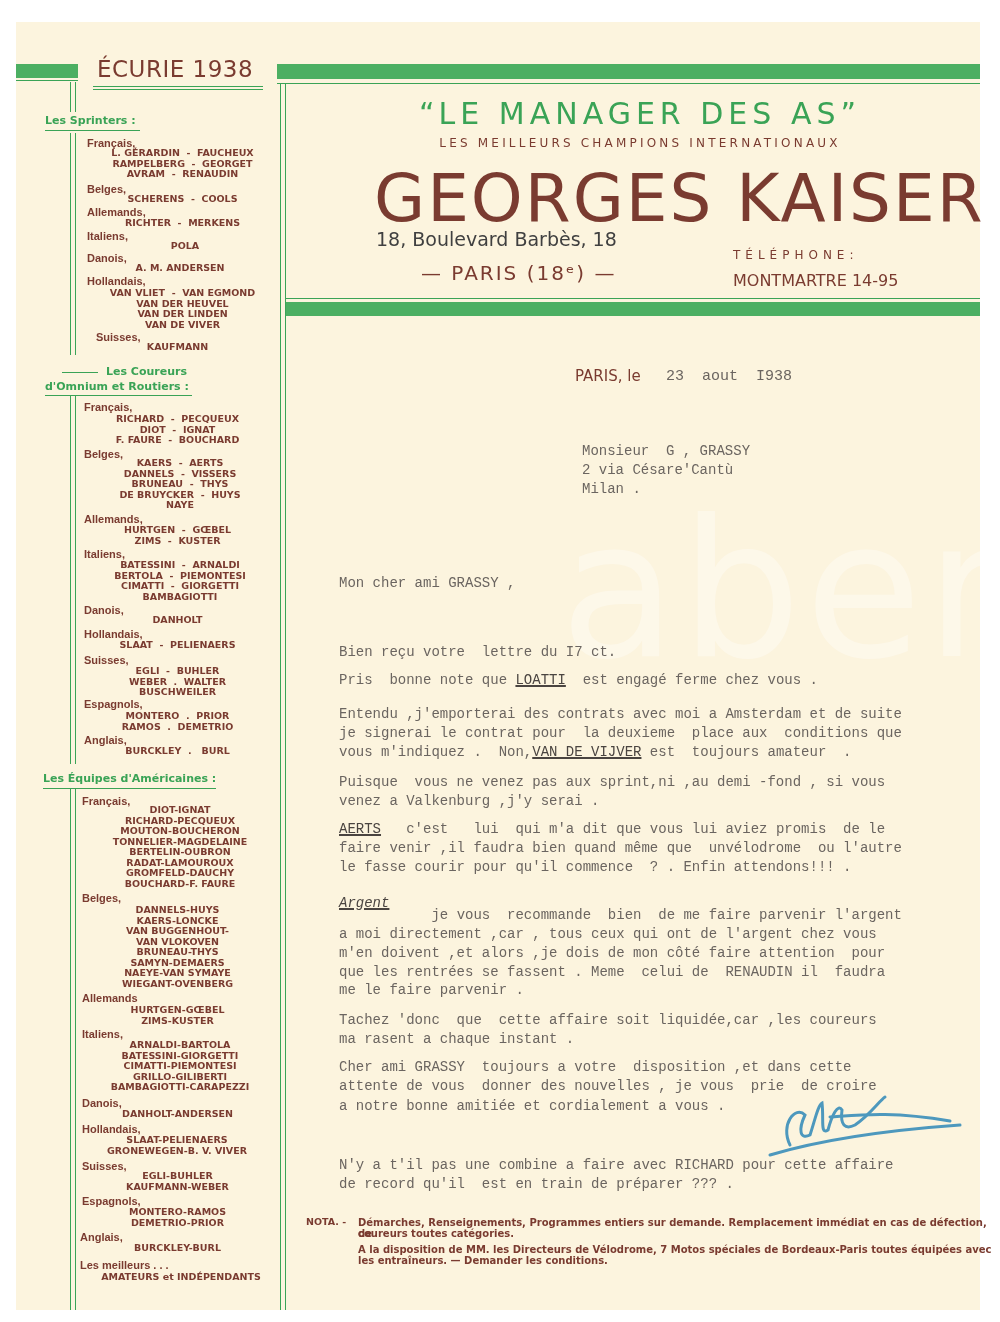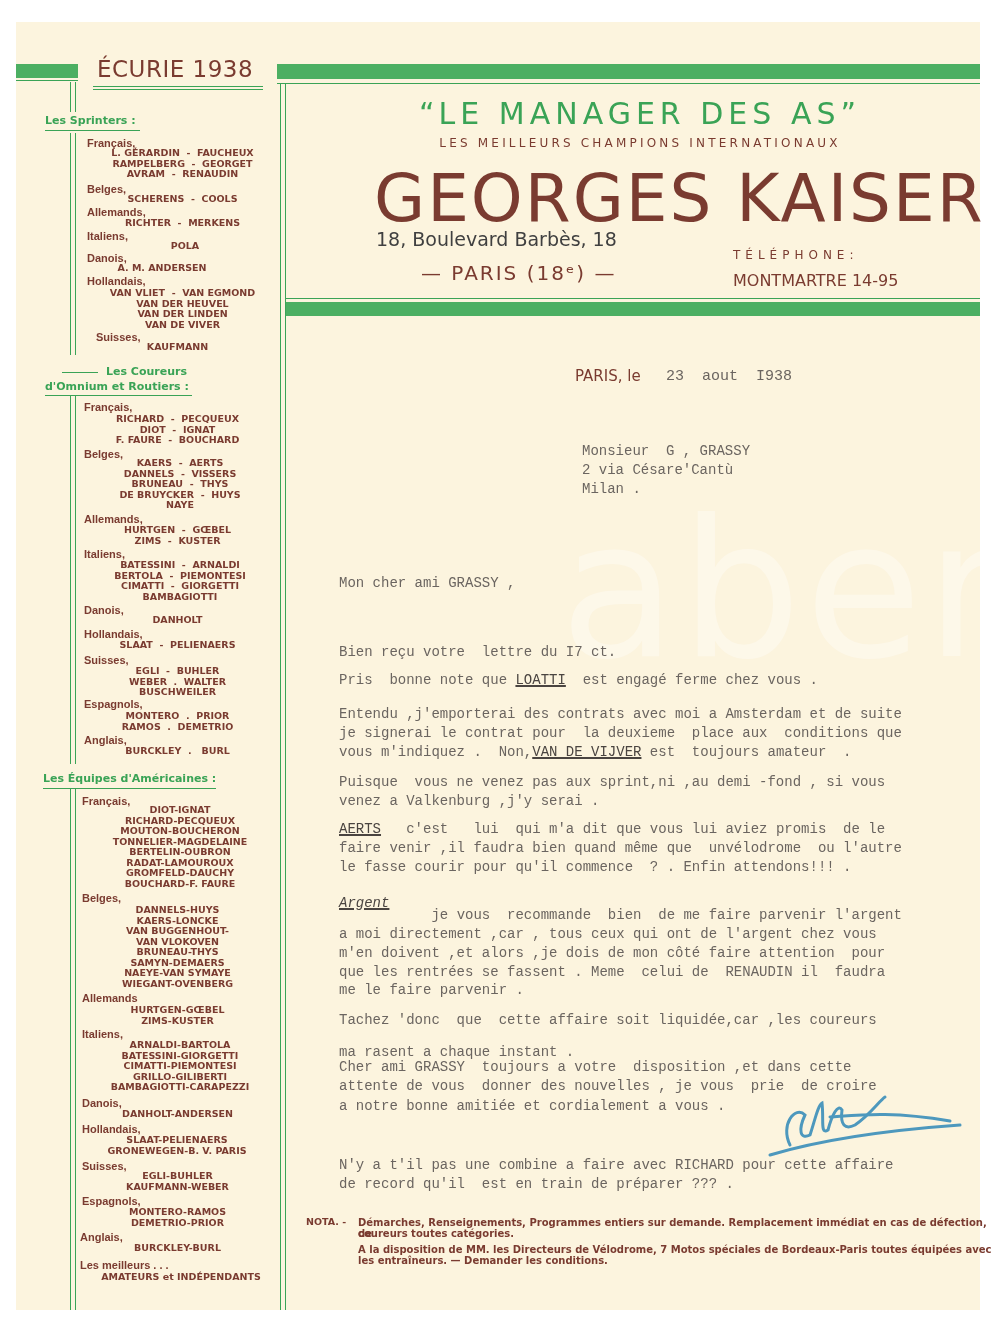--- a/index.html
+++ b/index.html
@@ -64,21 +64,21 @@
 <div class="names" style="left:90px; top:148px; width:185px;">L. GÉRARDIN  -  FAUCHEUX
 RAMPELBERG  -  GEORGET
 AVRAM  -  RENAUDIN</div>
 <div class="nat" style="left:87px; top:183px;">Belges,</div>
 <div class="names" style="left:90px; top:194px; width:185px;">SCHERENS  -  COOLS</div>
 <div class="nat" style="left:87px; top:206px;">Allemands,</div>
 <div class="names" style="left:90px; top:218px; width:185px;">RICHTER  -  MERKENS</div>
 <div class="nat" style="left:87px; top:230px;">Italiens,</div>
 <div class="names" style="left:90px; top:241px; width:190px;">POLA</div>
 <div class="nat" style="left:87px; top:252px;">Danois,</div>
-<div class="names" style="left:72px; top:263px; width:180px;text-align:center;">A. M. ANDERSEN</div>
+<div class="names" style="left:90px; top:263px; width:180px;text-align:center;">A. M. ANDERSEN</div>
 <div class="nat" style="left:87px; top:275px;">Hollandais,</div>
 <div class="names" style="left:90px; top:288px; width:185px;">VAN VLIET  -  VAN EGMOND
 VAN DER HEUVEL
 VAN DER LINDEN
 VAN DE VIVER</div>
 <div class="nat" style="left:96px; top:331px;">Suisses,</div>
 <div class="names" style="left:90px; top:342px; width:175px;">KAUFMANN</div>
 
 <div class="sec-line" style="left:62px; top:372px; width:36px;"></div>
 <div class="sec" style="left:106px; top:365px;">Les Coureurs</div>
@@ -144,21 +144,21 @@
 <div class="nat" style="left:82px; top:1028px;">Italiens,</div>
 <div class="names" style="left:95px; top:1040px; width:170px;">ARNALDI-BARTOLA
 BATESSINI-GIORGETTI
 CIMATTI-PIEMONTESI
 GRILLO-GILIBERTI
 BAMBAGIOTTI-CARAPEZZI</div>
 <div class="nat" style="left:82px; top:1097px;">Danois,</div>
 <div class="names" style="left:95px; top:1109px; width:165px;">DANHOLT-ANDERSEN</div>
 <div class="nat" style="left:82px; top:1123px;">Hollandais,</div>
 <div class="names" style="left:92px; top:1135px; width:170px;">SLAAT-PELIENAERS
-GRONEWEGEN-B. V. PARIS</div>
+GRONEWEGEN-B. V. VIVER</div>
 <div class="nat" style="left:82px; top:1160px;">Suisses,</div>
 <div class="names" style="left:95px; top:1171px; width:165px;">EGLI-BUHLER
 KAUFMANN-WEBER</div>
 <div class="nat" style="left:82px; top:1195px;">Espagnols,</div>
 <div class="names" style="left:95px; top:1207px; width:165px;">MONTERO-RAMOS
 DEMETRIO-PRIOR</div>
 <div class="nat" style="left:80px; top:1231px;">Anglais,</div>
 <div class="names" style="left:95px; top:1243px; width:165px;">BURCKLEY-BURL</div>
 <div class="nat" style="left:80px; top:1259px;">Les meilleurs . . .</div>
 <div class="names" style="left:92px; top:1272px; width:178px;">AMATEURS et INDÉPENDANTS</div>
@@ -196,21 +196,21 @@
 <div class="mono" style="left:339px; top:858px;">le fasse courir pour qu'il commence  ? . Enfin attendons!!! .</div>
 
 <div class="mono" style="left:339px; top:894px;font-style:italic;"><span class="u">Argent</span></div>
 <div class="mono" style="left:339px; top:906px;"><span style="visibility:hidden">Argent</span><span>     je vous  recommande  bien  de me faire parvenir l'argent</span></div>
 <div class="mono" style="left:339px; top:925px;">a moi directement ,car , tous ceux qui ont de l'argent chez vous</div>
 <div class="mono" style="left:339px; top:944px;">m'en doivent ,et alors ,je dois de mon côté faire attention  pour</div>
 <div class="mono" style="left:339px; top:963px;">que les rentrées se fassent . Meme  celui de  RENAUDIN il  faudra</div>
 <div class="mono" style="left:339px; top:981px;">me le faire parvenir .</div>
 
 <div class="mono" style="left:339px; top:1011px;">Tachez 'donc  que  cette affaire soit liquidée,car ,les coureurs</div>
-<div class="mono" style="left:339px; top:1030px;margin-top:13px;">ma rasent a chaque instant .</div>
+<div class="mono" style="left:339px; top:1030px;">ma rasent a chaque instant .</div>
 
 <div class="mono" style="left:339px; top:1058px;">Cher ami GRASSY  toujours a votre  disposition ,et dans cette</div>
 <div class="mono" style="left:339px; top:1077px;">attente de vous  donner des nouvelles , je vous  prie  de croire</div>
 <div class="mono" style="left:339px; top:1097px;">a notre bonne amitiée et cordialement a vous .</div>
 
 <svg style="position:absolute; left:760px; top:1085px;" width="210" height="75" viewBox="0 0 210 75">
   <g fill="none" stroke="#2f88b8" stroke-width="3" stroke-linecap="round" opacity="0.85">
     <path d="M30 60 C 20 40, 35 20, 45 30 C 38 45, 40 55, 50 50 C 55 35, 58 20, 62 18 C 64 35, 60 50, 68 45 C 72 30, 78 18, 82 25 C 80 40, 85 45, 95 40 C 110 30, 120 15, 125 12"></path>
     <path d="M10 70 C 60 55, 130 45, 200 40"></path>
     <path d="M70 32 C 100 30, 130 26, 190 36"></path>

